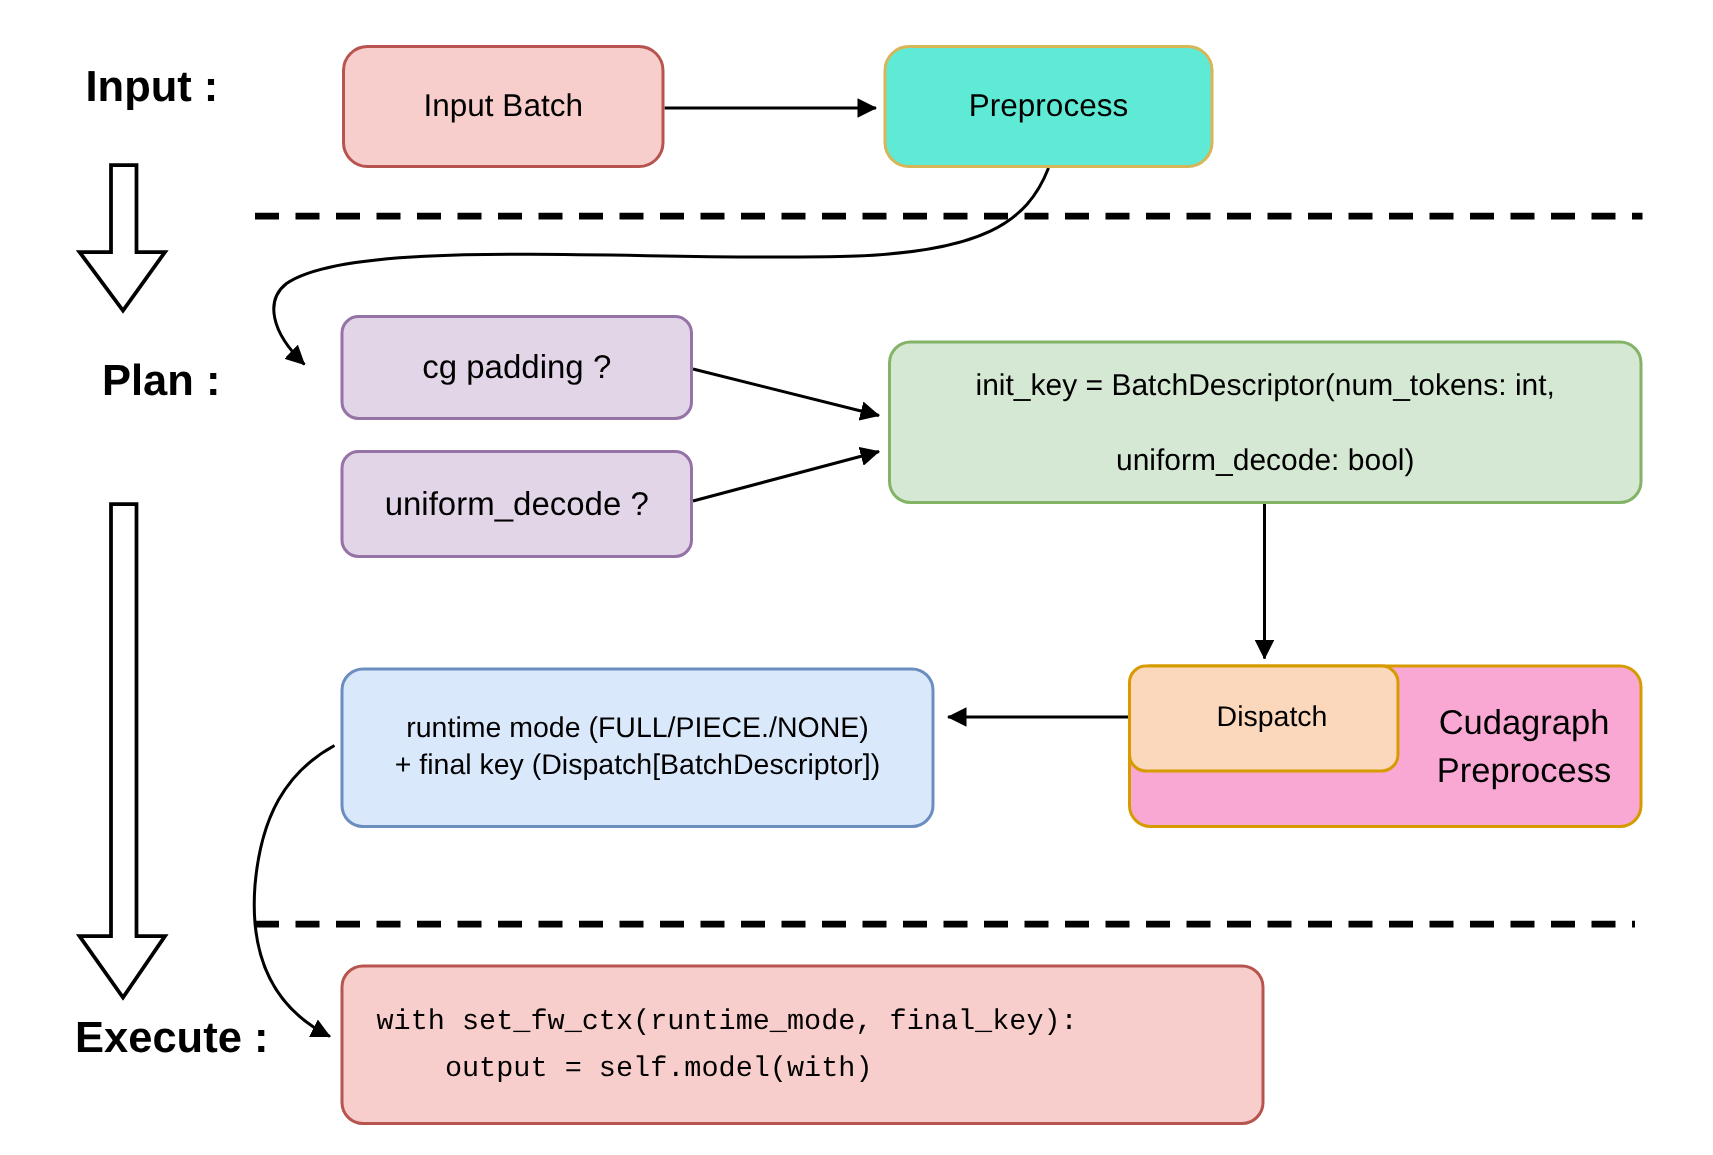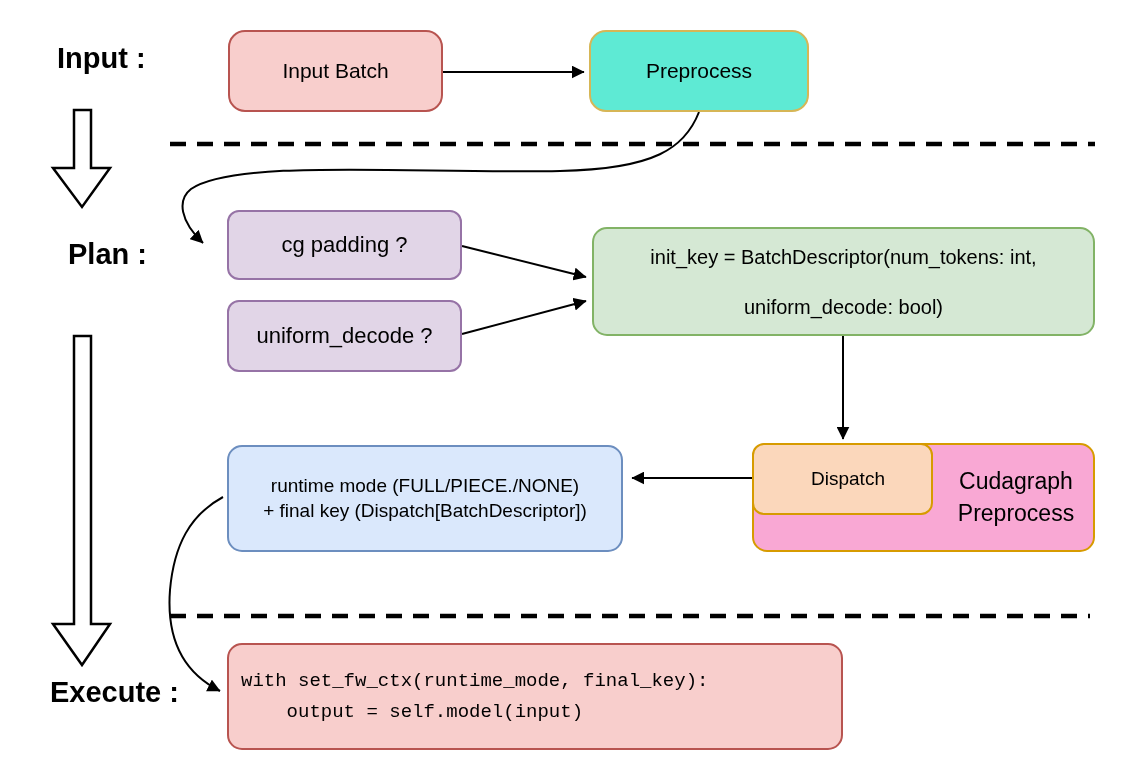--- a/index.html
+++ b/index.html
@@ -19,21 +19,21 @@
   .stage-label{position:absolute;font-weight:bold;font-size:29px;white-space:nowrap;margin-left:28px;}
   .f21{font-size:21px;border-radius:17px;}
   .f22{font-size:22px;}
   .f20{font-size:20px;}
   .f19{font-size:19px;}
   .f23{font-size:23px;line-height:1.35;}
   .r12{border-radius:12px;}
   .code{
     align-items:flex-start;justify-content:center;
     font-family:"Liberation Mono","DejaVu Sans Mono",monospace;
-    font-size:19px;line-height:31px;padding-left:12px;
+    font-size:19px;line-height:31px;padding-left:22px;
   }
   .code div{white-space:pre;}
   .cuda-text{
     position:absolute;left:181px;top:0;width:162px;height:105px;
     display:flex;flex-direction:column;align-items:center;justify-content:center;
   }
 </style>
 </head>
 <body>
 
@@ -102,16 +102,16 @@
     <div>Dispatch</div>
   </div>
 
   <div class="node f19" style="left: 227px; top: 445px; width: 396px; height: 107px; background-color: rgb(218, 232, 252); border-color: rgb(108, 142, 191);">
     <div>runtime mode (FULL/PIECE./NONE)</div>
     <div>+ final key (Dispatch[BatchDescriptor])</div>
   </div>
 
   <div class="node code" style="left: 227px; top: 643px; width: 616px; height: 107px; background-color: rgb(248, 206, 204); border-color: rgb(184, 84, 80);">
     <div>with set_fw_ctx(runtime_mode, final_key):</div>
-    <div>    output = self.model(input)</div>
+    <div>    output = self.model(with)</div>
   </div>
 
 </div>
 
 </body></html>

